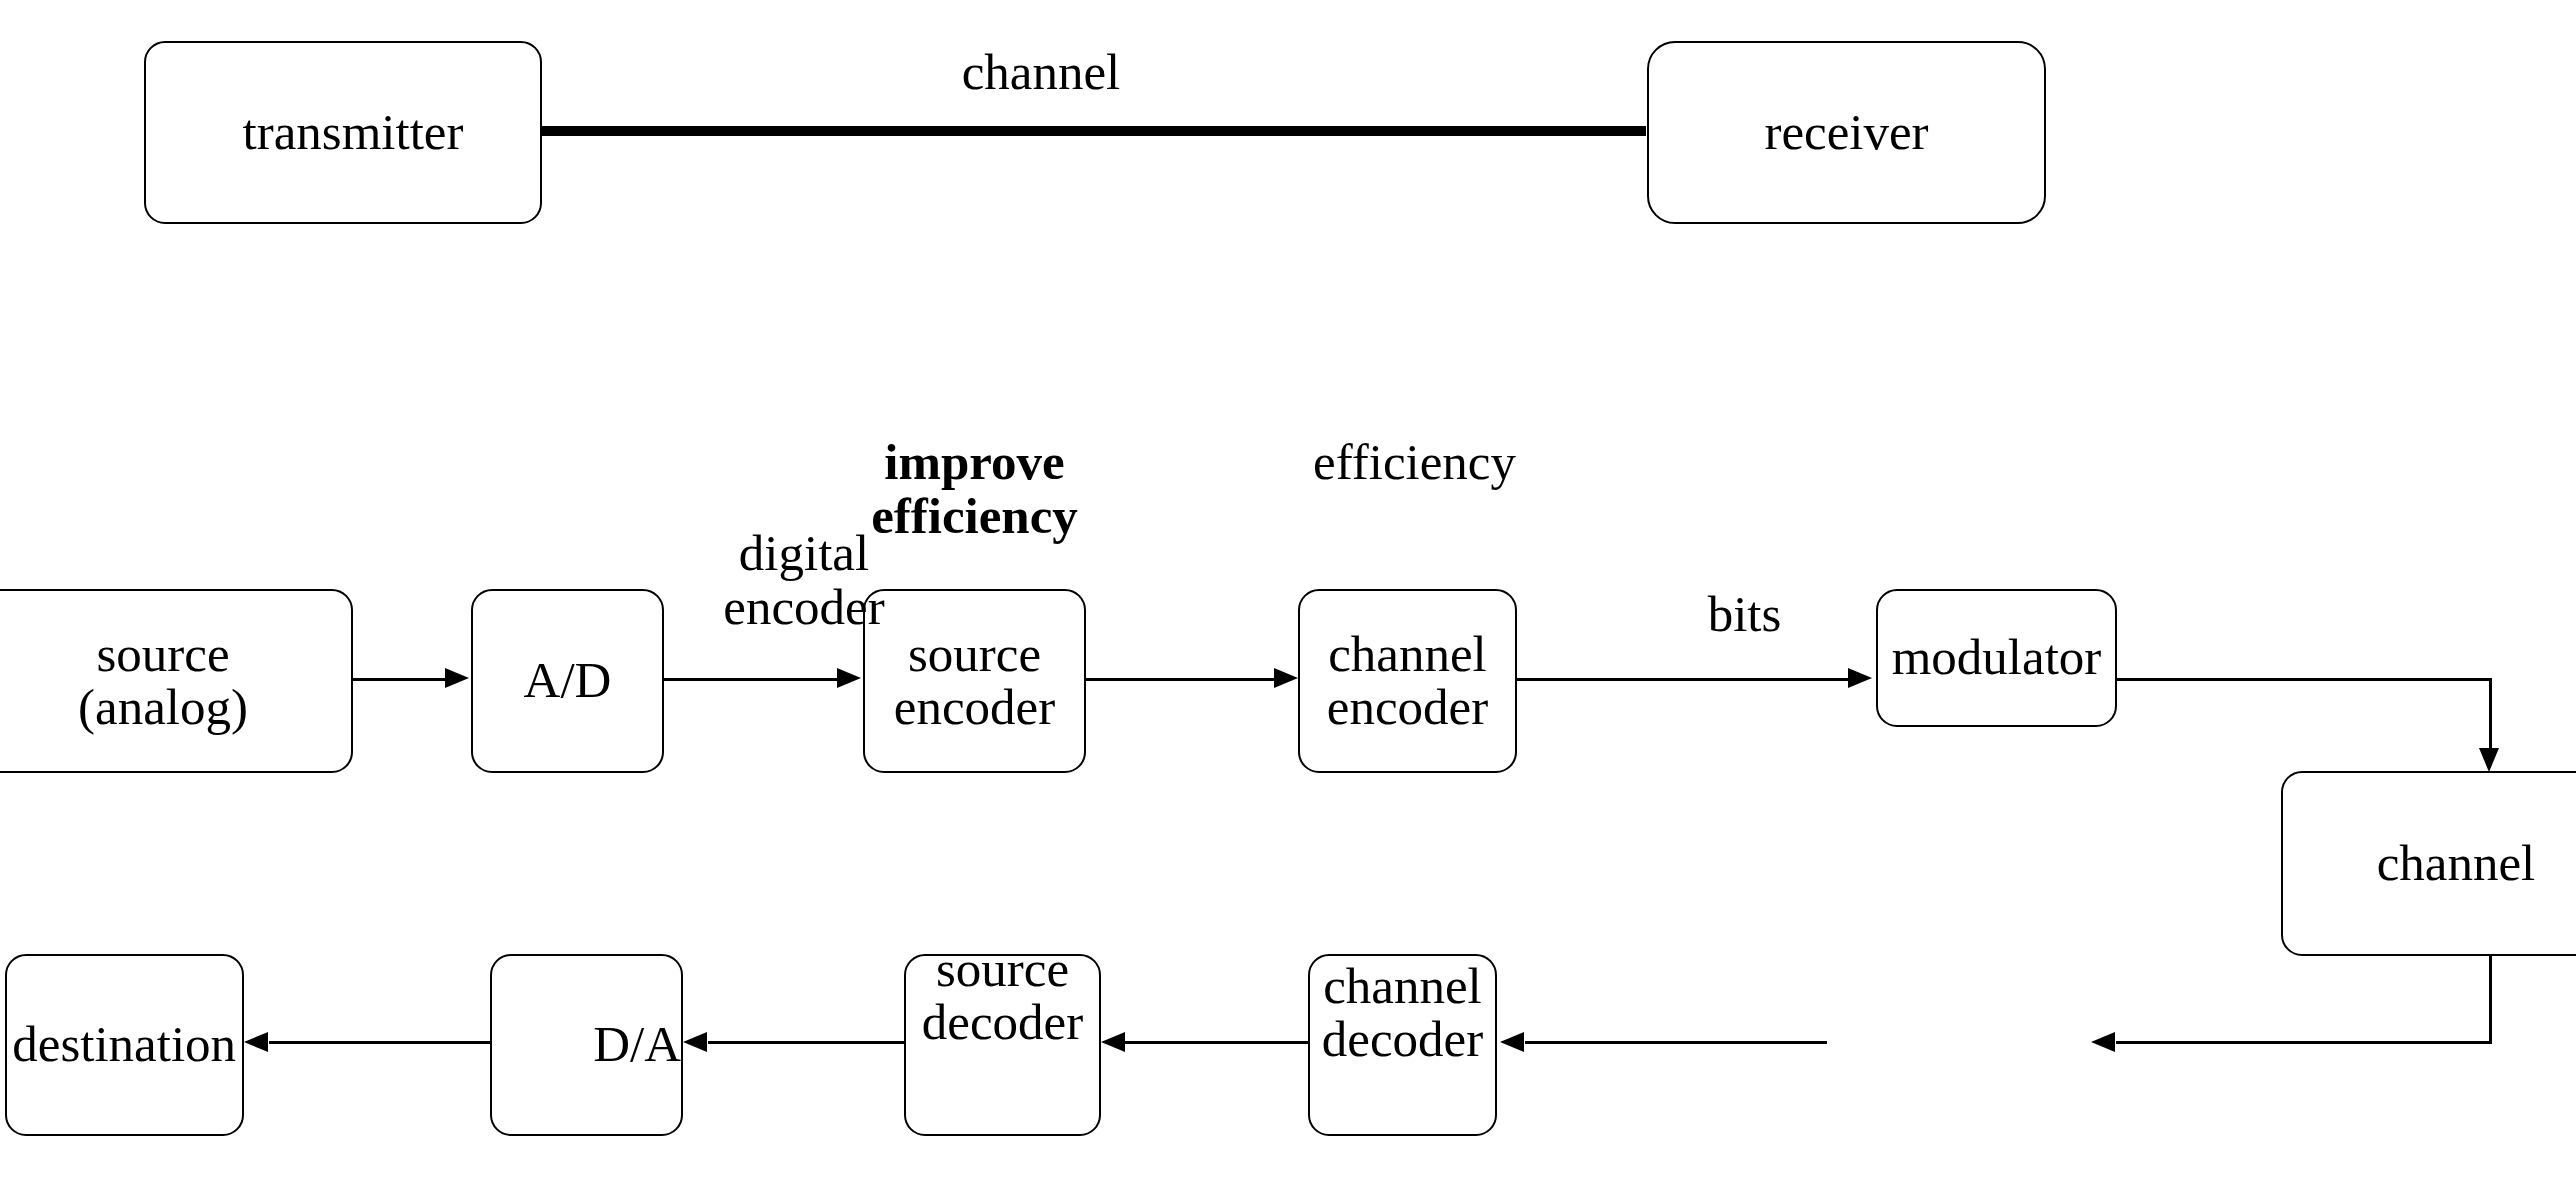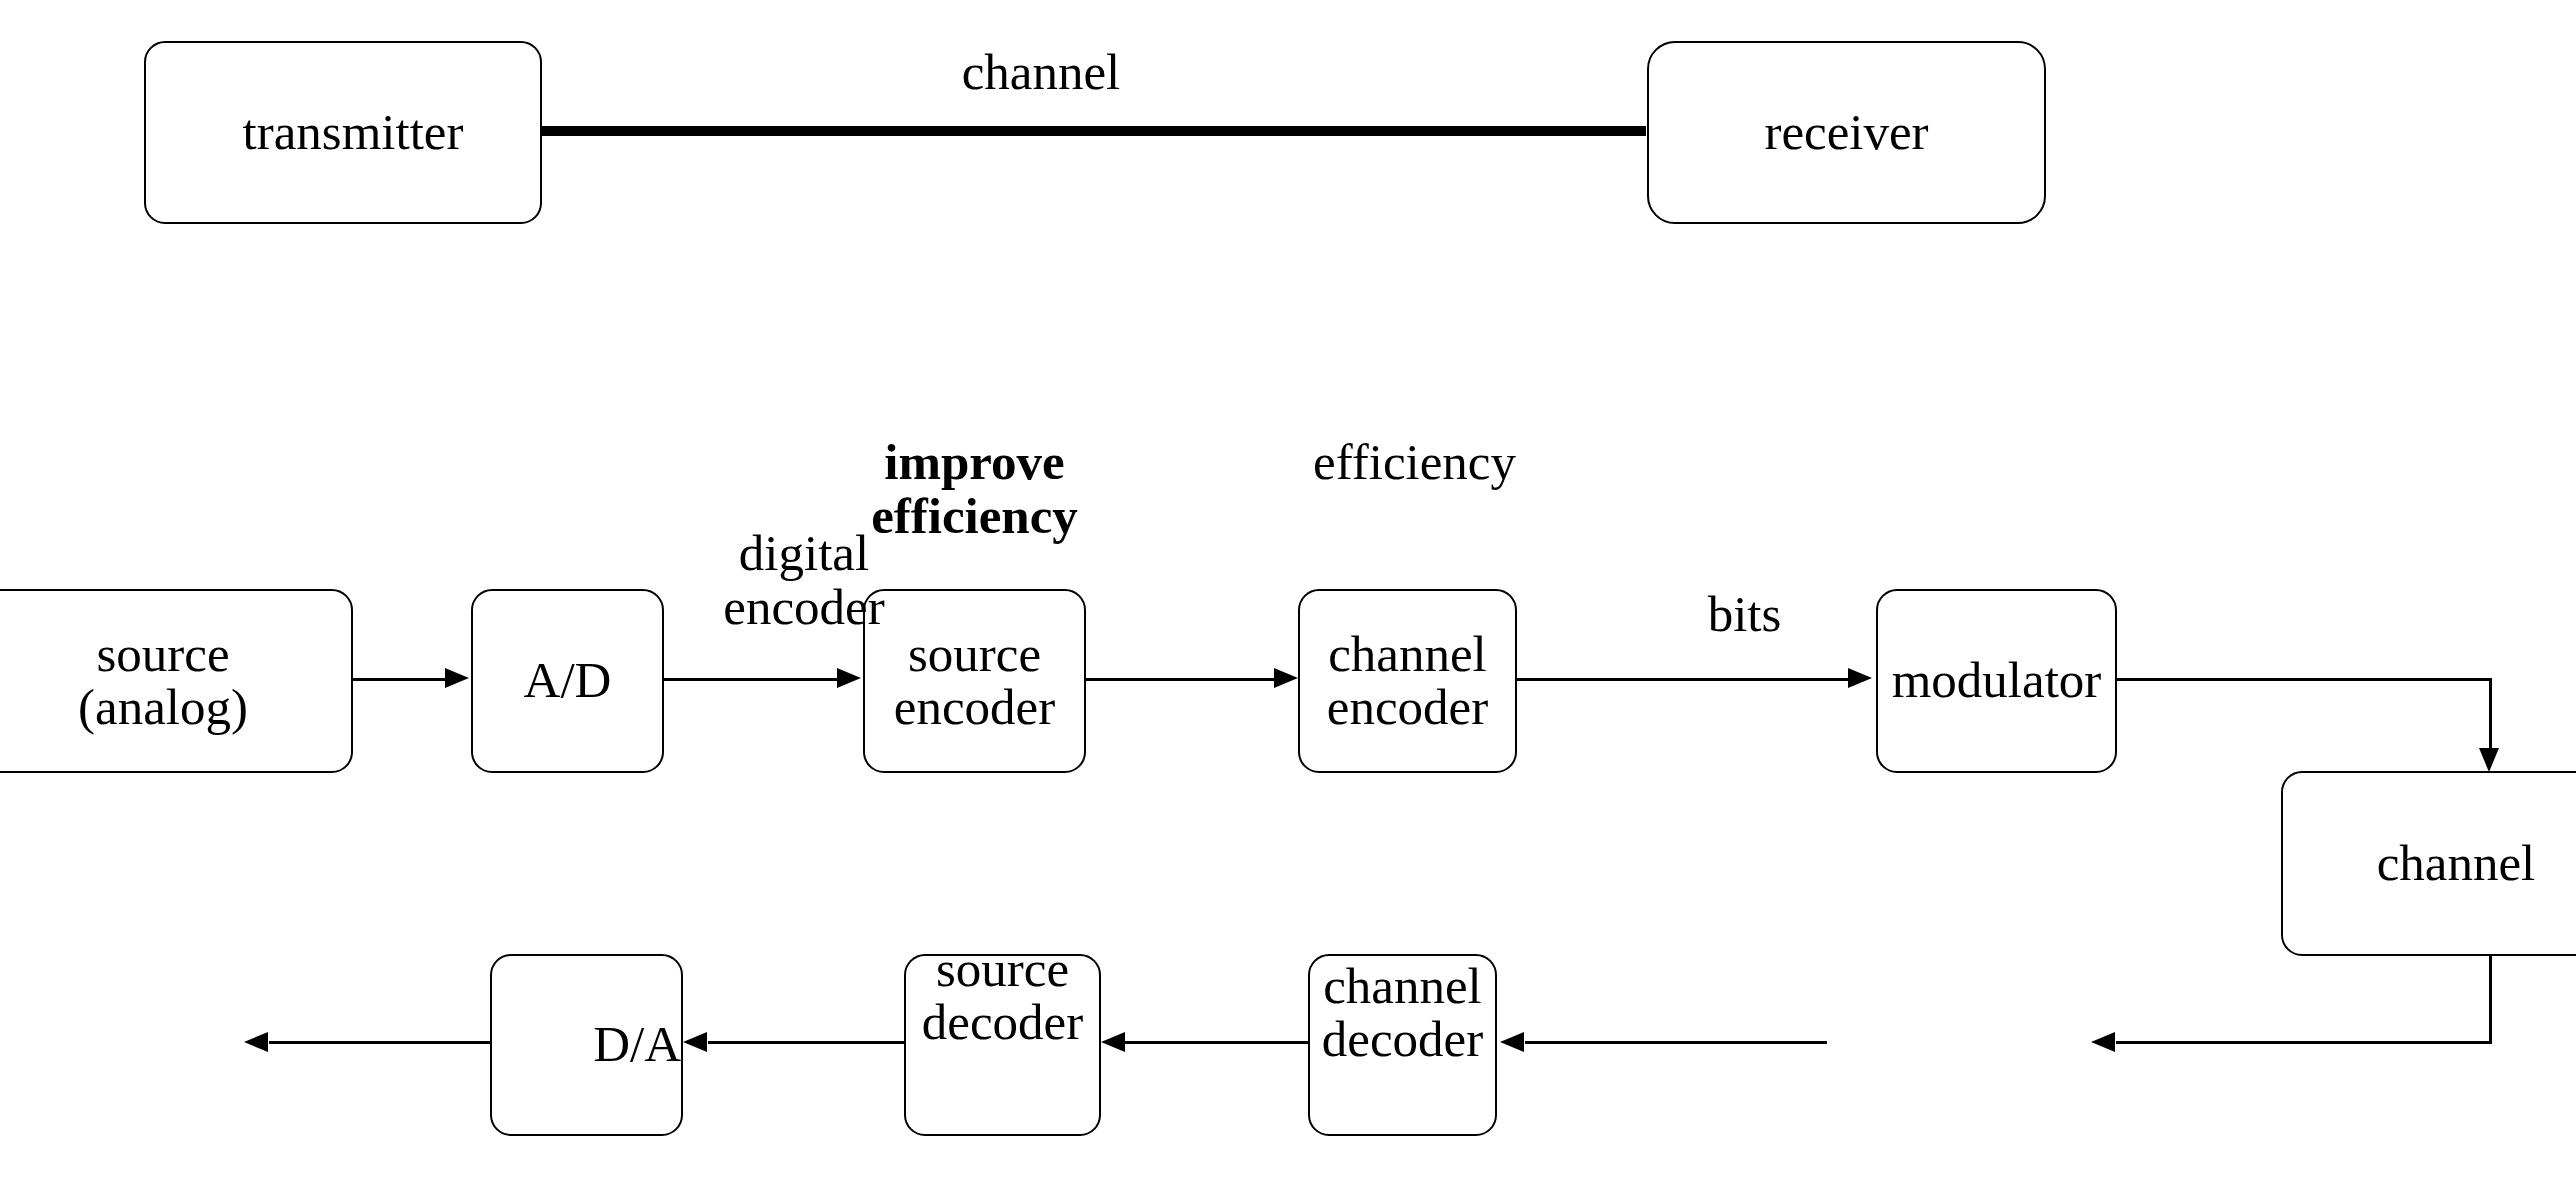--- a/index.html
+++ b/index.html
@@ -147,21 +147,21 @@
     <span class="ln">encoder</span>
   </div>
 
   <div class="label" style="left:1631px; top:587px; width:227px;">
     <span class="ln">bits</span>
   </div>
 
   <div class="hline" style="left:1517px; top:678px; width:333px;"></div>
   <div class="arrow-r" style="left:1848px; top:668px;"></div>
 
-  <div class="node" style="left:1876px; top:589px; width:241px; height:184px;">
+  <div class="node" style="left:1876px; top:589px; width:241px; height:138px;">
     <span class="ln">modulator</span>
   </div>
 
   <div class="hline" style="left:2117px; top:678px; width:375px;"></div>
   <div class="vline" style="left:2489px; top:678px; height:87px;"></div>
   <div class="arrow-d" style="left:2479px; top:748px;"></div>
 
   <div class="node" style="left:2281px; top:771px; width:350px; height:185px;">
     <span class="ln">channel</span>
   </div>
@@ -190,15 +190,18 @@
   <div class="hline" style="left:708px; top:1041px; width:196px;"></div>
   <div class="arrow-l" style="left:683px; top:1032px;"></div>
 
   <div class="node" style="left:490px; top:954px; width:193px; height:182px;align-items:flex-end;">
     <span class="ln">D/A</span>
   </div>
 
   <div class="hline" style="left:269px; top:1041px; width:221px;"></div>
   <div class="arrow-l" style="left:244px; top:1032px;"></div>
 
+  <div class="node" style="left:4.7px; top:954px; width:239px; height:182px;">
+    <span class="ln">destination</span>
+  </div>
 
 </div>
 
 
 </body></html>

